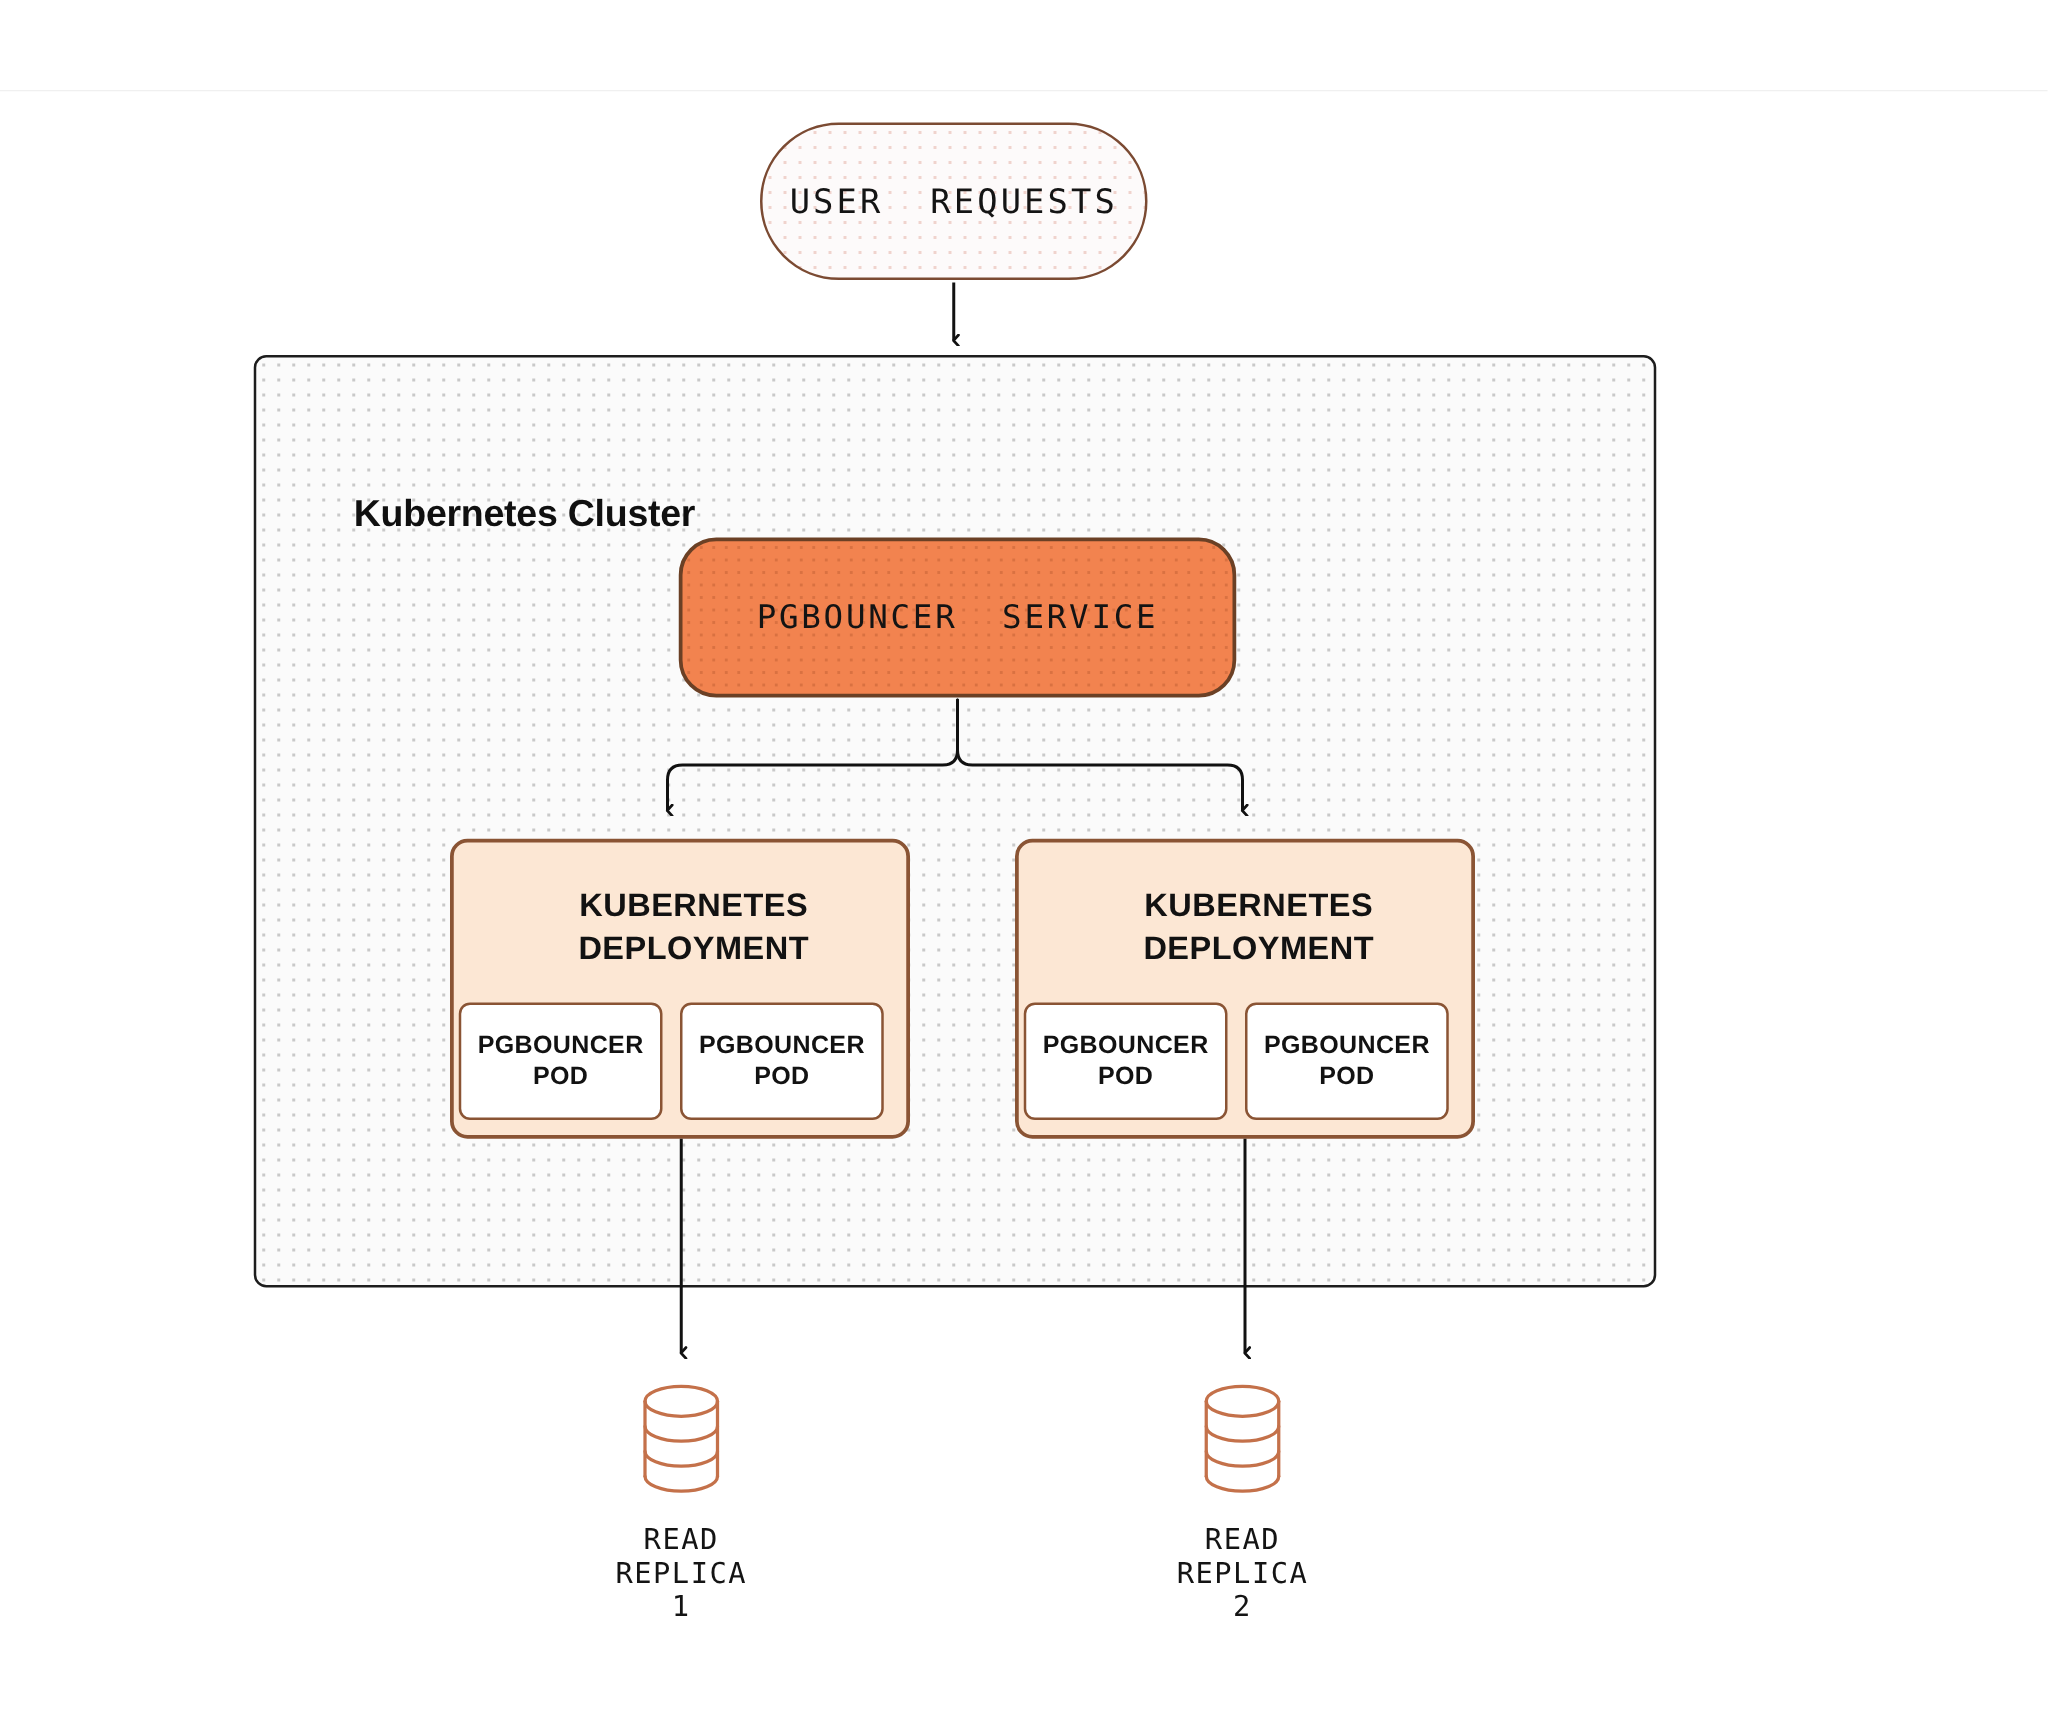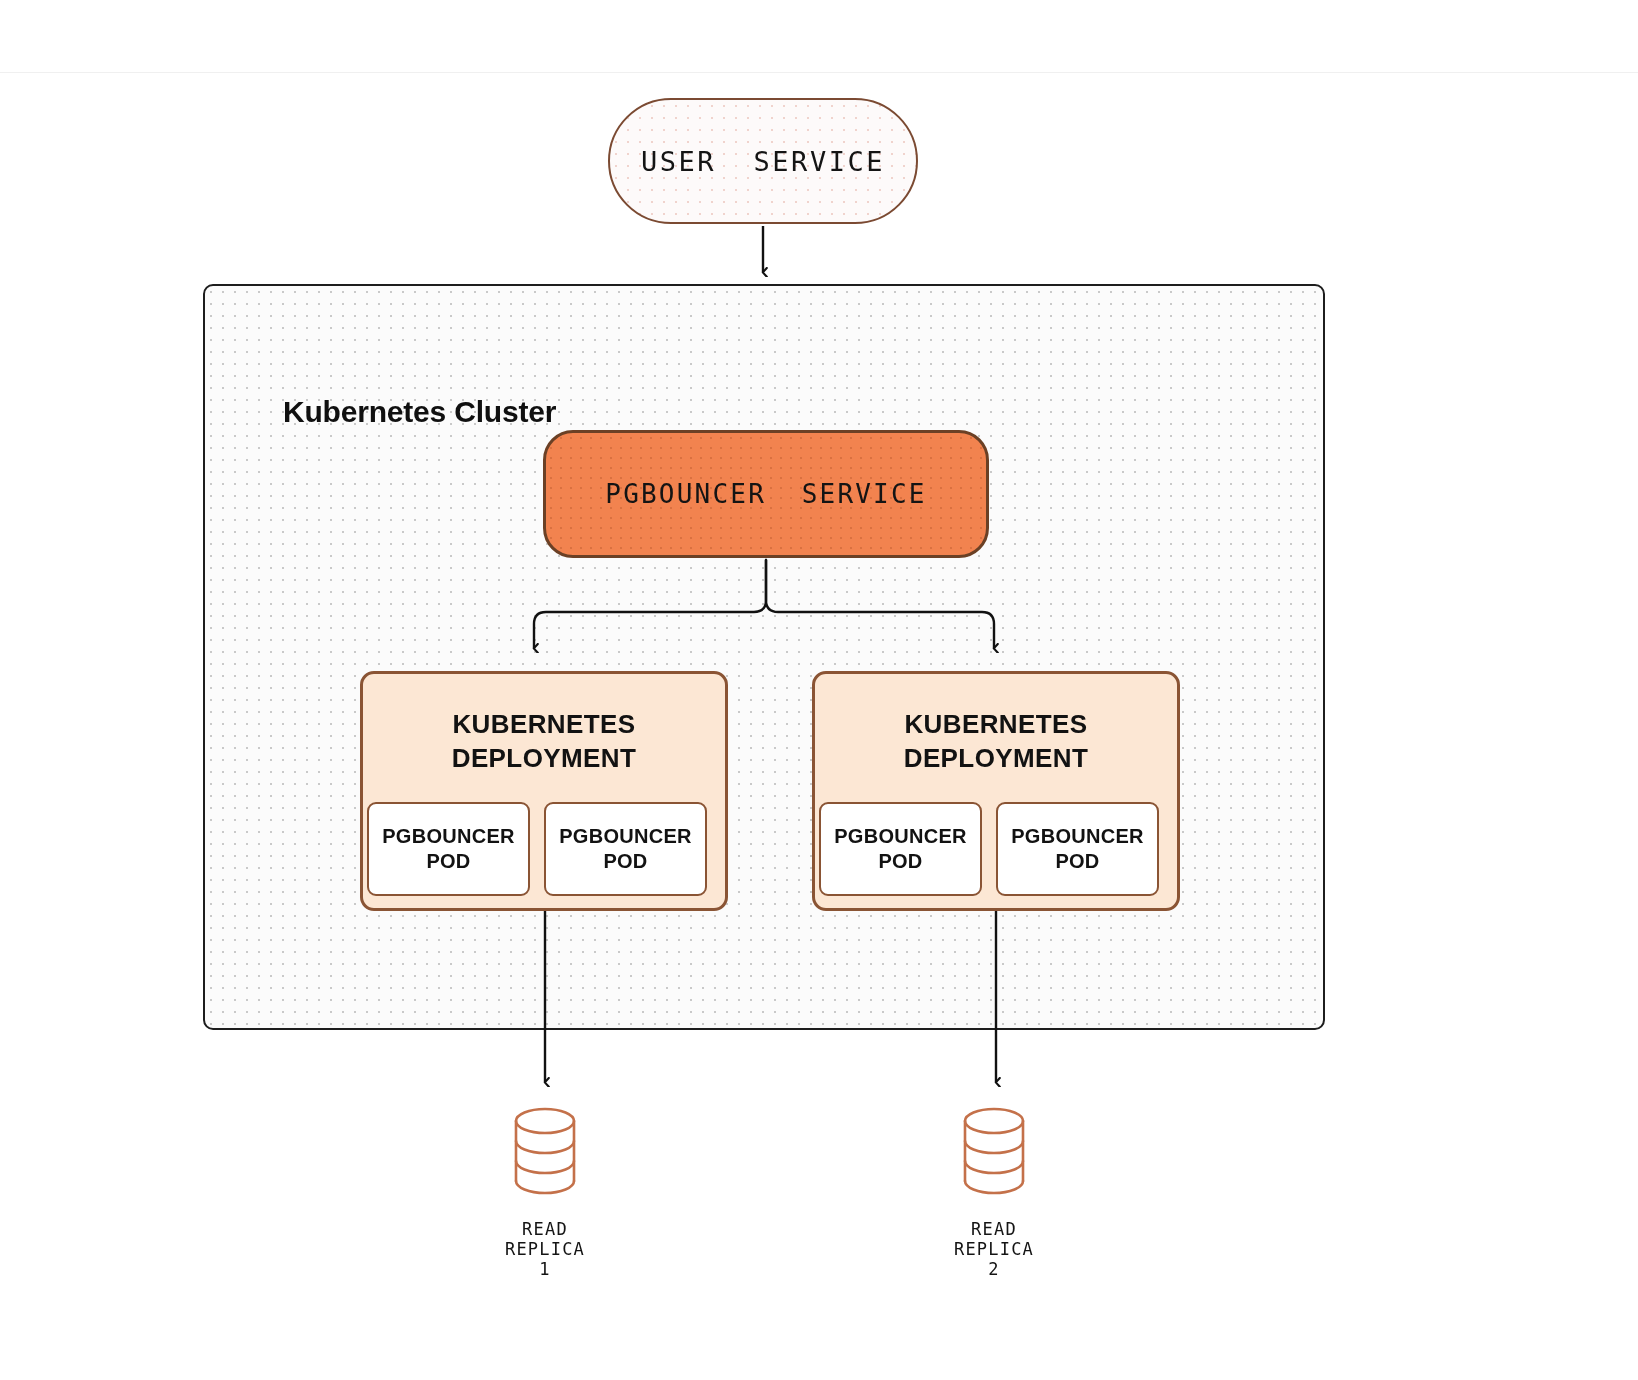--- a/index.html
+++ b/index.html
@@ -140,20 +140,21 @@
     top: 34px;
     left: 0;
     width: 100%;
     text-align: center;
     font-size: 26px;
     font-weight: bold;
     line-height: 1.3;
     letter-spacing: 0.4px;
     color: #121212;
     white-space: pre-line;
+    padding-left: 11px;
   }
 
   .pods-row {
     position: absolute;
     left: 4px;
     right: 18px;
     top: 128px;
     display: flex;
     justify-content: space-between;
     gap: 14px;
@@ -188,21 +189,21 @@
   }
   #replica-1 { left: 415px; }
   #replica-2 { left: 864px; }
 
   .db-icon { display: block; }
 
   .replica-label {
     margin-top: 22px;
     text-align: center;
     font-family: "DejaVu Sans Mono", "Liberation Mono", monospace;
-    font-size: 17px;
+    font-size: 23px;
     line-height: 1.18;
     letter-spacing: 1.2px;
     color: #141414;
     white-space: pre-line;
   }
 
   
   #connectors {
     position: absolute;
     left: 0;
@@ -213,21 +214,21 @@
   }
 </style>
 </head>
 <body>
 
 <div id="canvas">
 
   <div class="top-rule"></div>
 
   <div id="user-requests" class="dots-pink">
-    <span class="node-text">USER  SERVICE</span>
+    <span class="node-text">USER  REQUESTS</span>
   </div>
 
   <div id="k8s-cluster" class="dots-grey"></div>
   <div id="cluster-title">Kubernetes Cluster</div>
 
   <div id="k8s-service" class="dots-orange">
     <span class="node-text">PGBOUNCER  SERVICE</span>
   </div>
 
   <div id="deployment-1" class="deployment">

